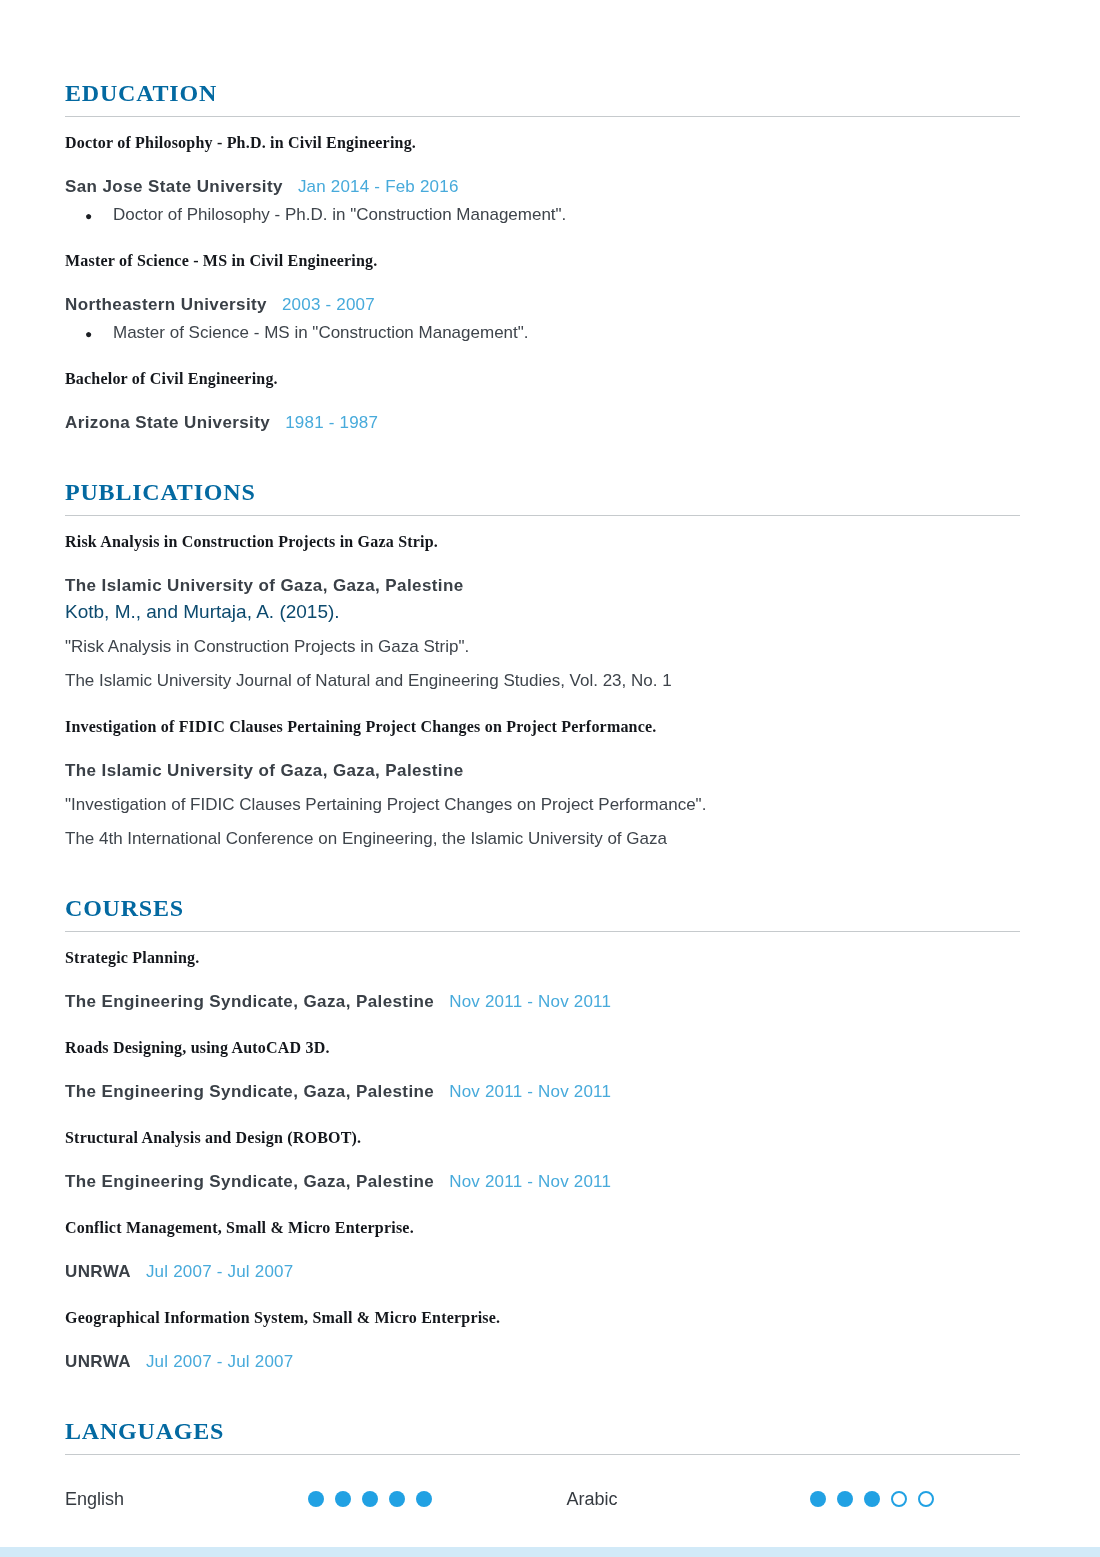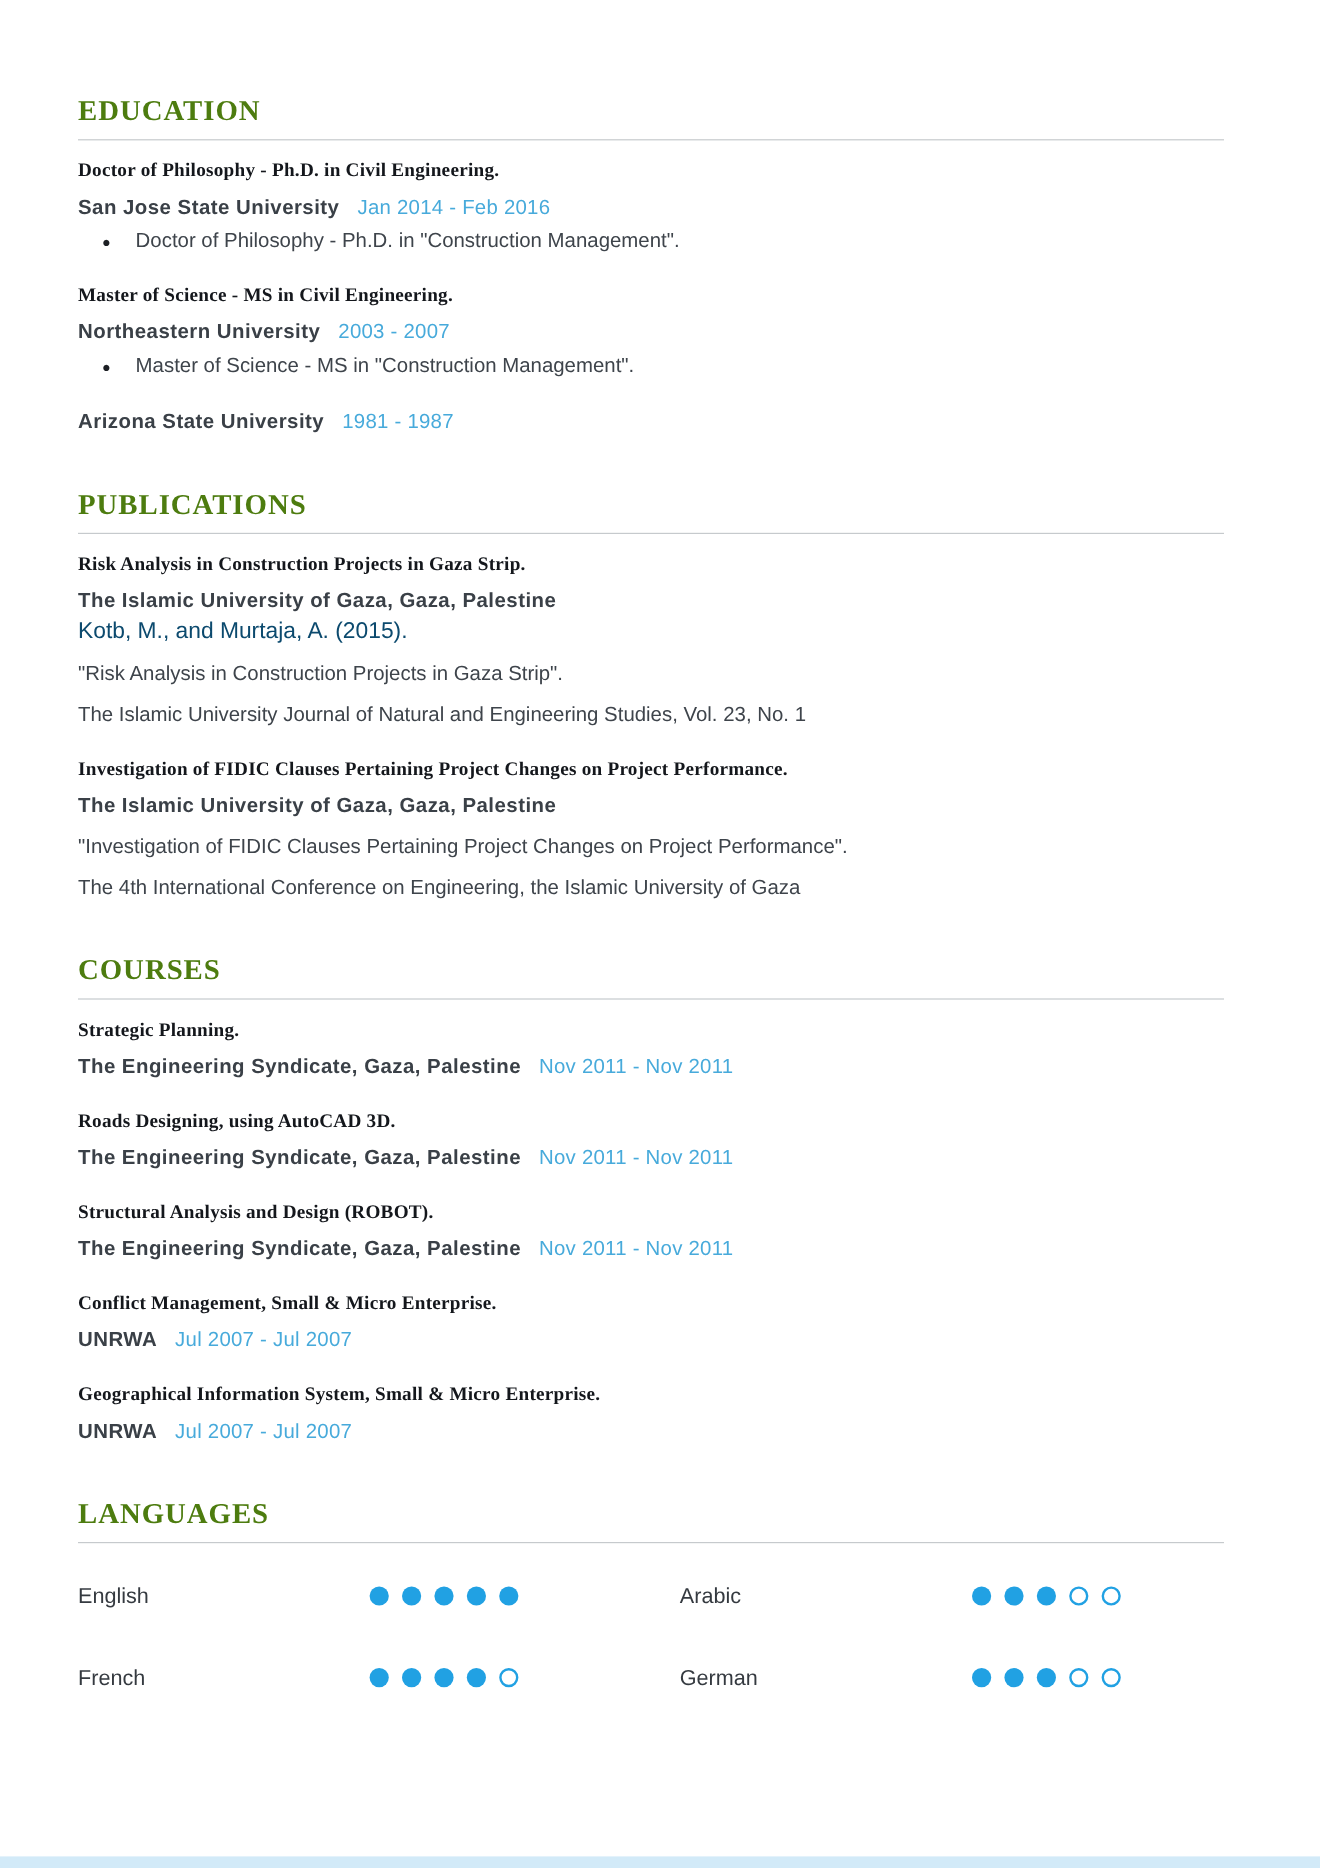--- a/index.html
+++ b/index.html
@@ -10,36 +10,36 @@
     overflow:hidden;
   }
   .page { padding:80px 80px 0 65px; }
 
   .section { margin-top:46px; }
   .section:first-child { margin-top:0; }
 
   .section-heading {
     font-family:"Liberation Serif", serif;
     font-weight:700; font-size:24px; letter-spacing:0.8px;
-    color:#4d7c0f;
+    color:#0369a1;
   }
   .section-rule {
     border:none; border-top:1px solid #c6cacd;
     margin-top:9px;
   }
 
   .entry { margin-top:17px; }
   .entry + .entry { margin-top:27px; }
 
   .entry-title {
     font-family:"Liberation Serif", serif;
     font-weight:700; font-size:16px; color:#14171c;
     letter-spacing:0.2px;
   }
-  .inst-line { margin-top:11px; font-size:17px; display:flex; align-items:flex-start; }
+  .inst-line { margin-top:25px; font-size:17px; display:flex; align-items:flex-start; }
   .inst {
     font-weight:700; color:#3a4047; letter-spacing:0.4px;
   }
   .date { color:#47aadb; margin-left:15px; letter-spacing:0.2px; }
 
   .bullet-line {
     margin-top:8px; display:flex; align-items:baseline;
     font-size:17px; color:#3e444b;
   }
   .bullet-glyph {
@@ -94,20 +94,21 @@
         <span class="inst">Northeastern University</span>
         <span class="date">2003 - 2007</span>
       </div>
       <div class="bullet-line">
         <span class="bullet-glyph">●</span>
         <span>Master of Science - MS in "Construction Management".</span>
       </div>
     </div>
 
     <div class="entry">
+      <div class="entry-title">Bachelor of Civil Engineering.</div>
       <div class="inst-line">
         <span class="inst">Arizona State University</span>
         <span class="date">1981 - 1987</span>
       </div>
     </div>
   </div>
 
   <div class="section">
     <div class="section-heading">PUBLICATIONS</div>
     <hr class="section-rule">

